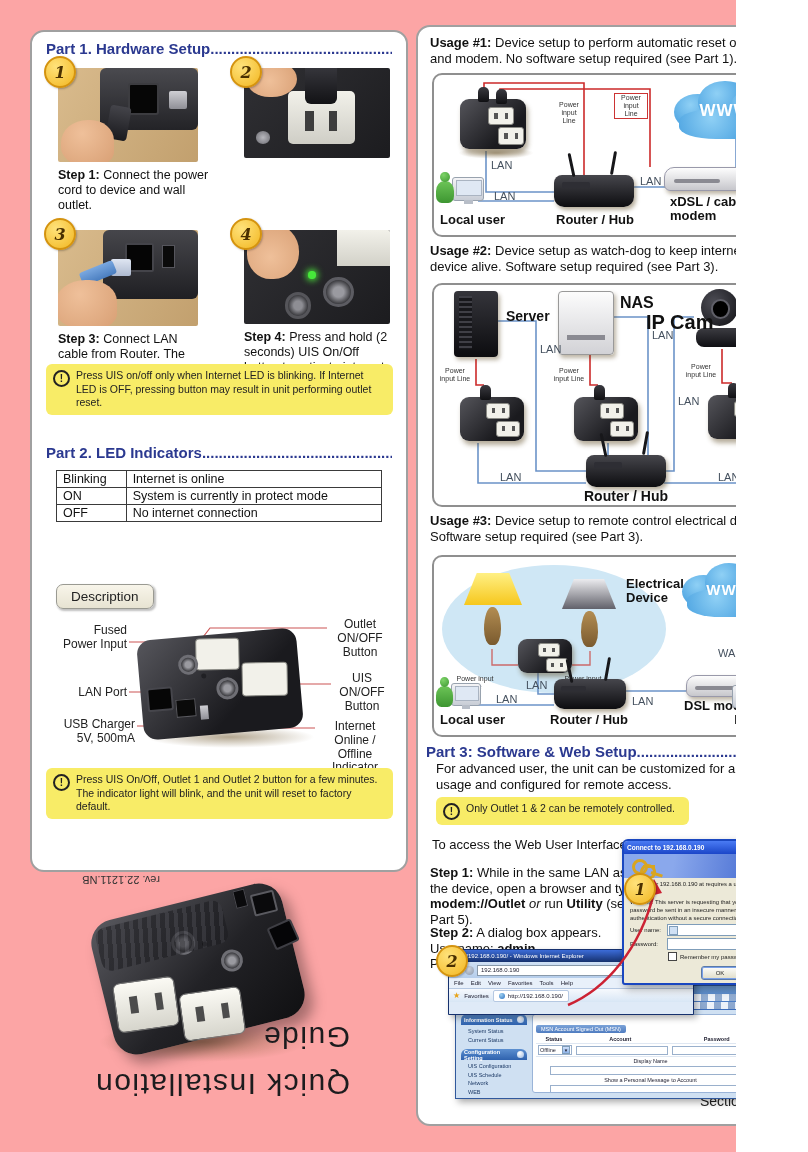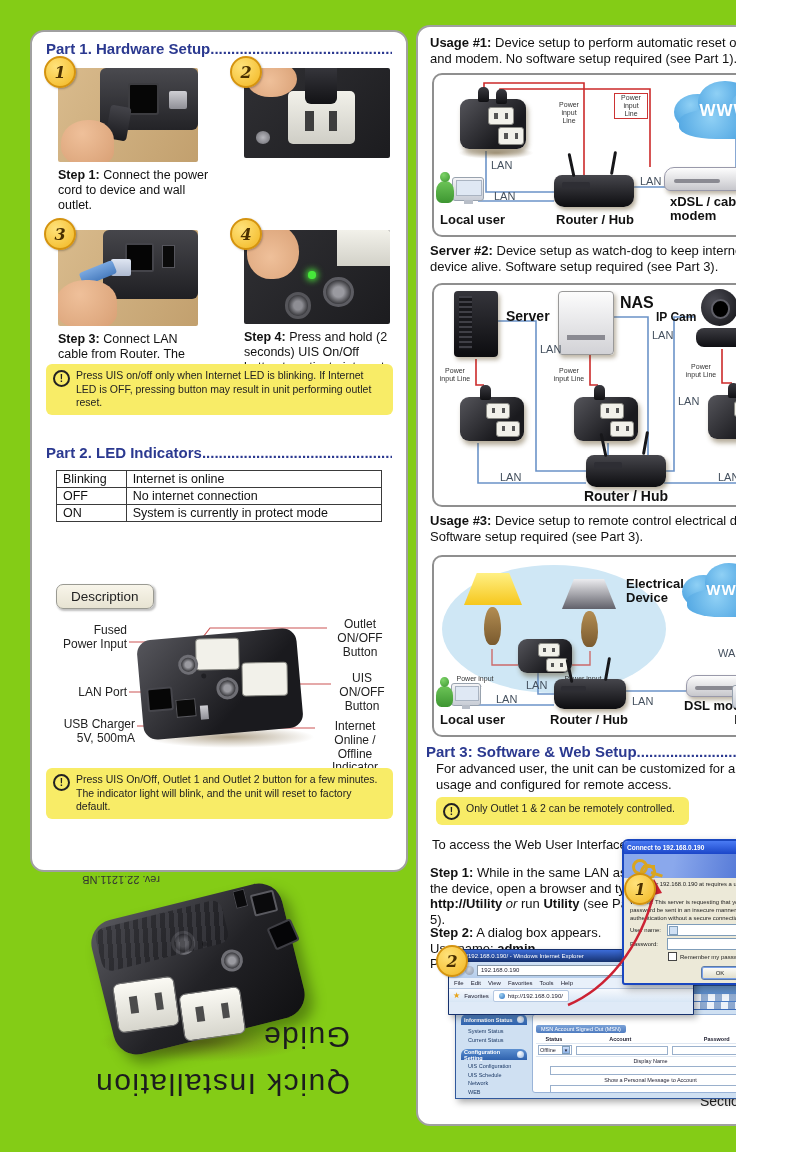--- a/index.html
+++ b/index.html
@@ -1,16 +1,16 @@
 <!DOCTYPE html>
 <html><head>
 <meta charset="utf-8">
 <style>
   html,body{margin:0;padding:0;background:#fff;}
-  .page{position:relative;width:736px;height:1152px;background:#84cc16;font-family:"Liberation Sans",sans-serif;overflow:hidden;color:#111;}
+  .page{position:relative;width:736px;height:1152px;background:#fca5a5;font-family:"Liberation Sans",sans-serif;overflow:hidden;color:#111;}
   .abs{position:absolute;}
   .box{position:absolute;border:2px solid #a0a0a0;border-radius:14px;background:#fff;}
   .left-box{left:30px;top:30px;width:374px;height:838px;}
   .right-box{left:416px;top:25px;width:376px;height:1097px;}
   .sec-head{position:absolute;display:flex;color:#2b3990;font-weight:bold;font-size:15px;white-space:nowrap;overflow:hidden;}
   .sec-head .dots{flex:1;overflow:hidden;}
   .badge{position:absolute;width:28px;height:28px;border-radius:50%;background:radial-gradient(circle at 35% 30%,#ffe27a,#f2b722);border:2px solid #d4930f;display:flex;align-items:center;justify-content:center;font-family:"DejaVu Serif",serif;font-style:italic;font-weight:bold;font-size:16px;color:#4a3000;box-shadow:1px 1px 2px rgba(0,0,0,.25);z-index:5;}
   .photo{position:absolute;overflow:hidden;border-radius:2px;background:linear-gradient(120deg,#d9bb8d,#c2a06e);}
   .photo.darkbg{background:linear-gradient(135deg,#303034,#1c1c1f);}
   .ph{position:absolute;display:block;}
@@ -201,26 +201,26 @@
         <span class="dots">.....................................................................................................</span>
     </div>
 
     <table class="led" style="left:24px;top:438px;width:326px;">
       <tbody>
       <tr>
             <td>Blinking</td>
             <td>Internet is online</td>
           </tr>
       <tr>
+            <td>ON</td>
+            <td>System is currently in protect mode</td>
+          </tr>
+      <tr>
             <td>OFF</td>
             <td>No internet connection</td>
-          </tr>
-      <tr>
-            <td>ON</td>
-            <td>System is currently in protect mode</td>
           </tr>
     </tbody>
       </table>
 
     <div class="desc-btn" style="left:24px;top:552px;">Description</div>
 
     <div class="abs" style="left:13px;top:582px;width:348px;height:152px;">
       <svg class="abs" style="left:0;top:0;" width="348" height="152" viewBox="0 0 348 152">
         <path d="M84,28 H103 V66" stroke="#cc5555" stroke-width="1.2" fill="none"></path>
         <path d="M84,78 H126" stroke="#cc5555" stroke-width="1.2" fill="none"></path>
@@ -320,21 +320,21 @@
         <span class="monitor" style="left:16px;top:6px;width:30px;height:22px;"></span>
         <span class="person" style="left:0;top:10px;width:18px;height:22px;"></span>
       </div>
       <div class="devname" style="left:6px;top:138px;">Local user</div>
       <span class="lan" style="left:57px;top:84px;">LAN</span>
       <span class="lan" style="left:60px;top:115px;">LAN</span>
       <span class="lan" style="left:206px;top:100px;">LAN</span>
     </div>
 
     <div class="usage" style="left:12px;top:216px;width:352px;">
-      <b>Server #2:</b><span> Device setup as watch-dog to keep internet device alive. Software setup required (see Part 3).</span>
+      <b>Usage #2:</b><span> Device setup as watch-dog to keep internet device alive. Software setup required (see Part 3).</span>
     </div>
 
     <div class="diagram" style="left:14px;top:256px;width:348px;height:220px;">
       <svg class="abs" style="left:0;top:0;" width="348" height="220" viewBox="0 0 348 220">
         <path d="M64,36 H102 V186 H152" stroke="#6b93c8" stroke-width="1.6" fill="none"></path>
         <path d="M178,32 H214 V170" stroke="#6b93c8" stroke-width="1.6" fill="none"></path>
         <path d="M260,32 H240 V186 H232" stroke="#6b93c8" stroke-width="1.6" fill="none"></path>
         <path d="M44,158 V198 H152" stroke="#6b93c8" stroke-width="1.6" fill="none"></path>
         <path d="M174,158 V170" stroke="#6b93c8" stroke-width="1.6" fill="none"></path>
         <path d="M306,158 V198 H230" stroke="#6b93c8" stroke-width="1.6" fill="none"></path>
@@ -344,21 +344,21 @@
       </svg>
       <div class="server" style="left:20px;top:6px;width:44px;height:66px;"></div>
       <div class="devname" style="left:72px;top:24px;font-size:14px;">Server</div>
       <div class="nas" style="left:124px;top:6px;width:54px;height:62px;"></div>
       <div class="devname" style="left:186px;top:9px;font-size:16px;">NAS</div>
       <div class="ipcam" style="left:262px;top:4px;width:58px;height:58px;">
         <span class="head"></span>
           <span class="lens"></span>
           <span class="base"></span>
       </div>
-      <div class="devname" style="left:222px;top:26px;font-size:12px;">IP Cam</div>
+      <div class="devname" style="left:212px;top:26px;font-size:20px;">IP Cam</div>
       <div class="tinylabel" style="left:4px;top:82px;width:34px;">Power input Line</div>
       <div class="tinylabel" style="left:118px;top:82px;width:34px;">Power input Line</div>
       <div class="tinylabel" style="left:250px;top:78px;width:34px;">Power input Line</div>
       <div class="uisdev" style="left:26px;top:112px;width:64px;height:44px;">
         <i class="ph plug" style="left:20px;top:-12px;"></i>
         <span class="outlet" style="left:26px;top:6px;width:22px;height:14px;"></span>
         <span class="outlet" style="left:36px;top:24px;width:22px;height:14px;"></span>
       </div>
       <div class="uisdev" style="left:140px;top:112px;width:64px;height:44px;">
         <i class="ph plug" style="left:20px;top:-12px;"></i>
@@ -448,21 +448,21 @@
     <div class="usage" style="left:18px;top:734px;width:350px;">For advanced user, the unit can be customized for alternate usage and configured for remote access.</div>
 
     <div class="warn" style="left:18px;top:770px;width:238px;">
       <span class="warn-icon"></span>
       <span>Only Outlet 1 &amp; 2 can be remotely controlled.</span>
     </div>
 
     <div class="usage" style="left:14px;top:810px;width:352px;">To access the Web User Interface for customization;</div>
 
     <div class="step" style="left:12px;top:838px;width:212px;">
-      <b>Step 1:</b><span> While in the same LAN as the device, open a browser and type </span><b>http://Utility</b><i> or </i><span>run </span><b>Utility</b><span> (see Part 5).</span>
+      <b>Step 1:</b><span> While in the same LAN as the device, open a browser and type </span><b>modem://Outlet</b><i> or </i><span>run </span><b>Utility</b><span> (see Part 5).</span>
     </div>
 
     <div class="step" style="left:12px;top:898px;width:212px;">
       <b>Step 2:</b><span> A dialog box appears.</span><br>
       <span>Username: </span><b>admin</b><br>
       <span>Password: (field is left blank)</span>
     </div>
 
     <div class="badge" style="left:206px;top:846px;z-index:6;">1</div>
     <div class="badge" style="left:18px;top:918px;z-index:6;">2</div>

